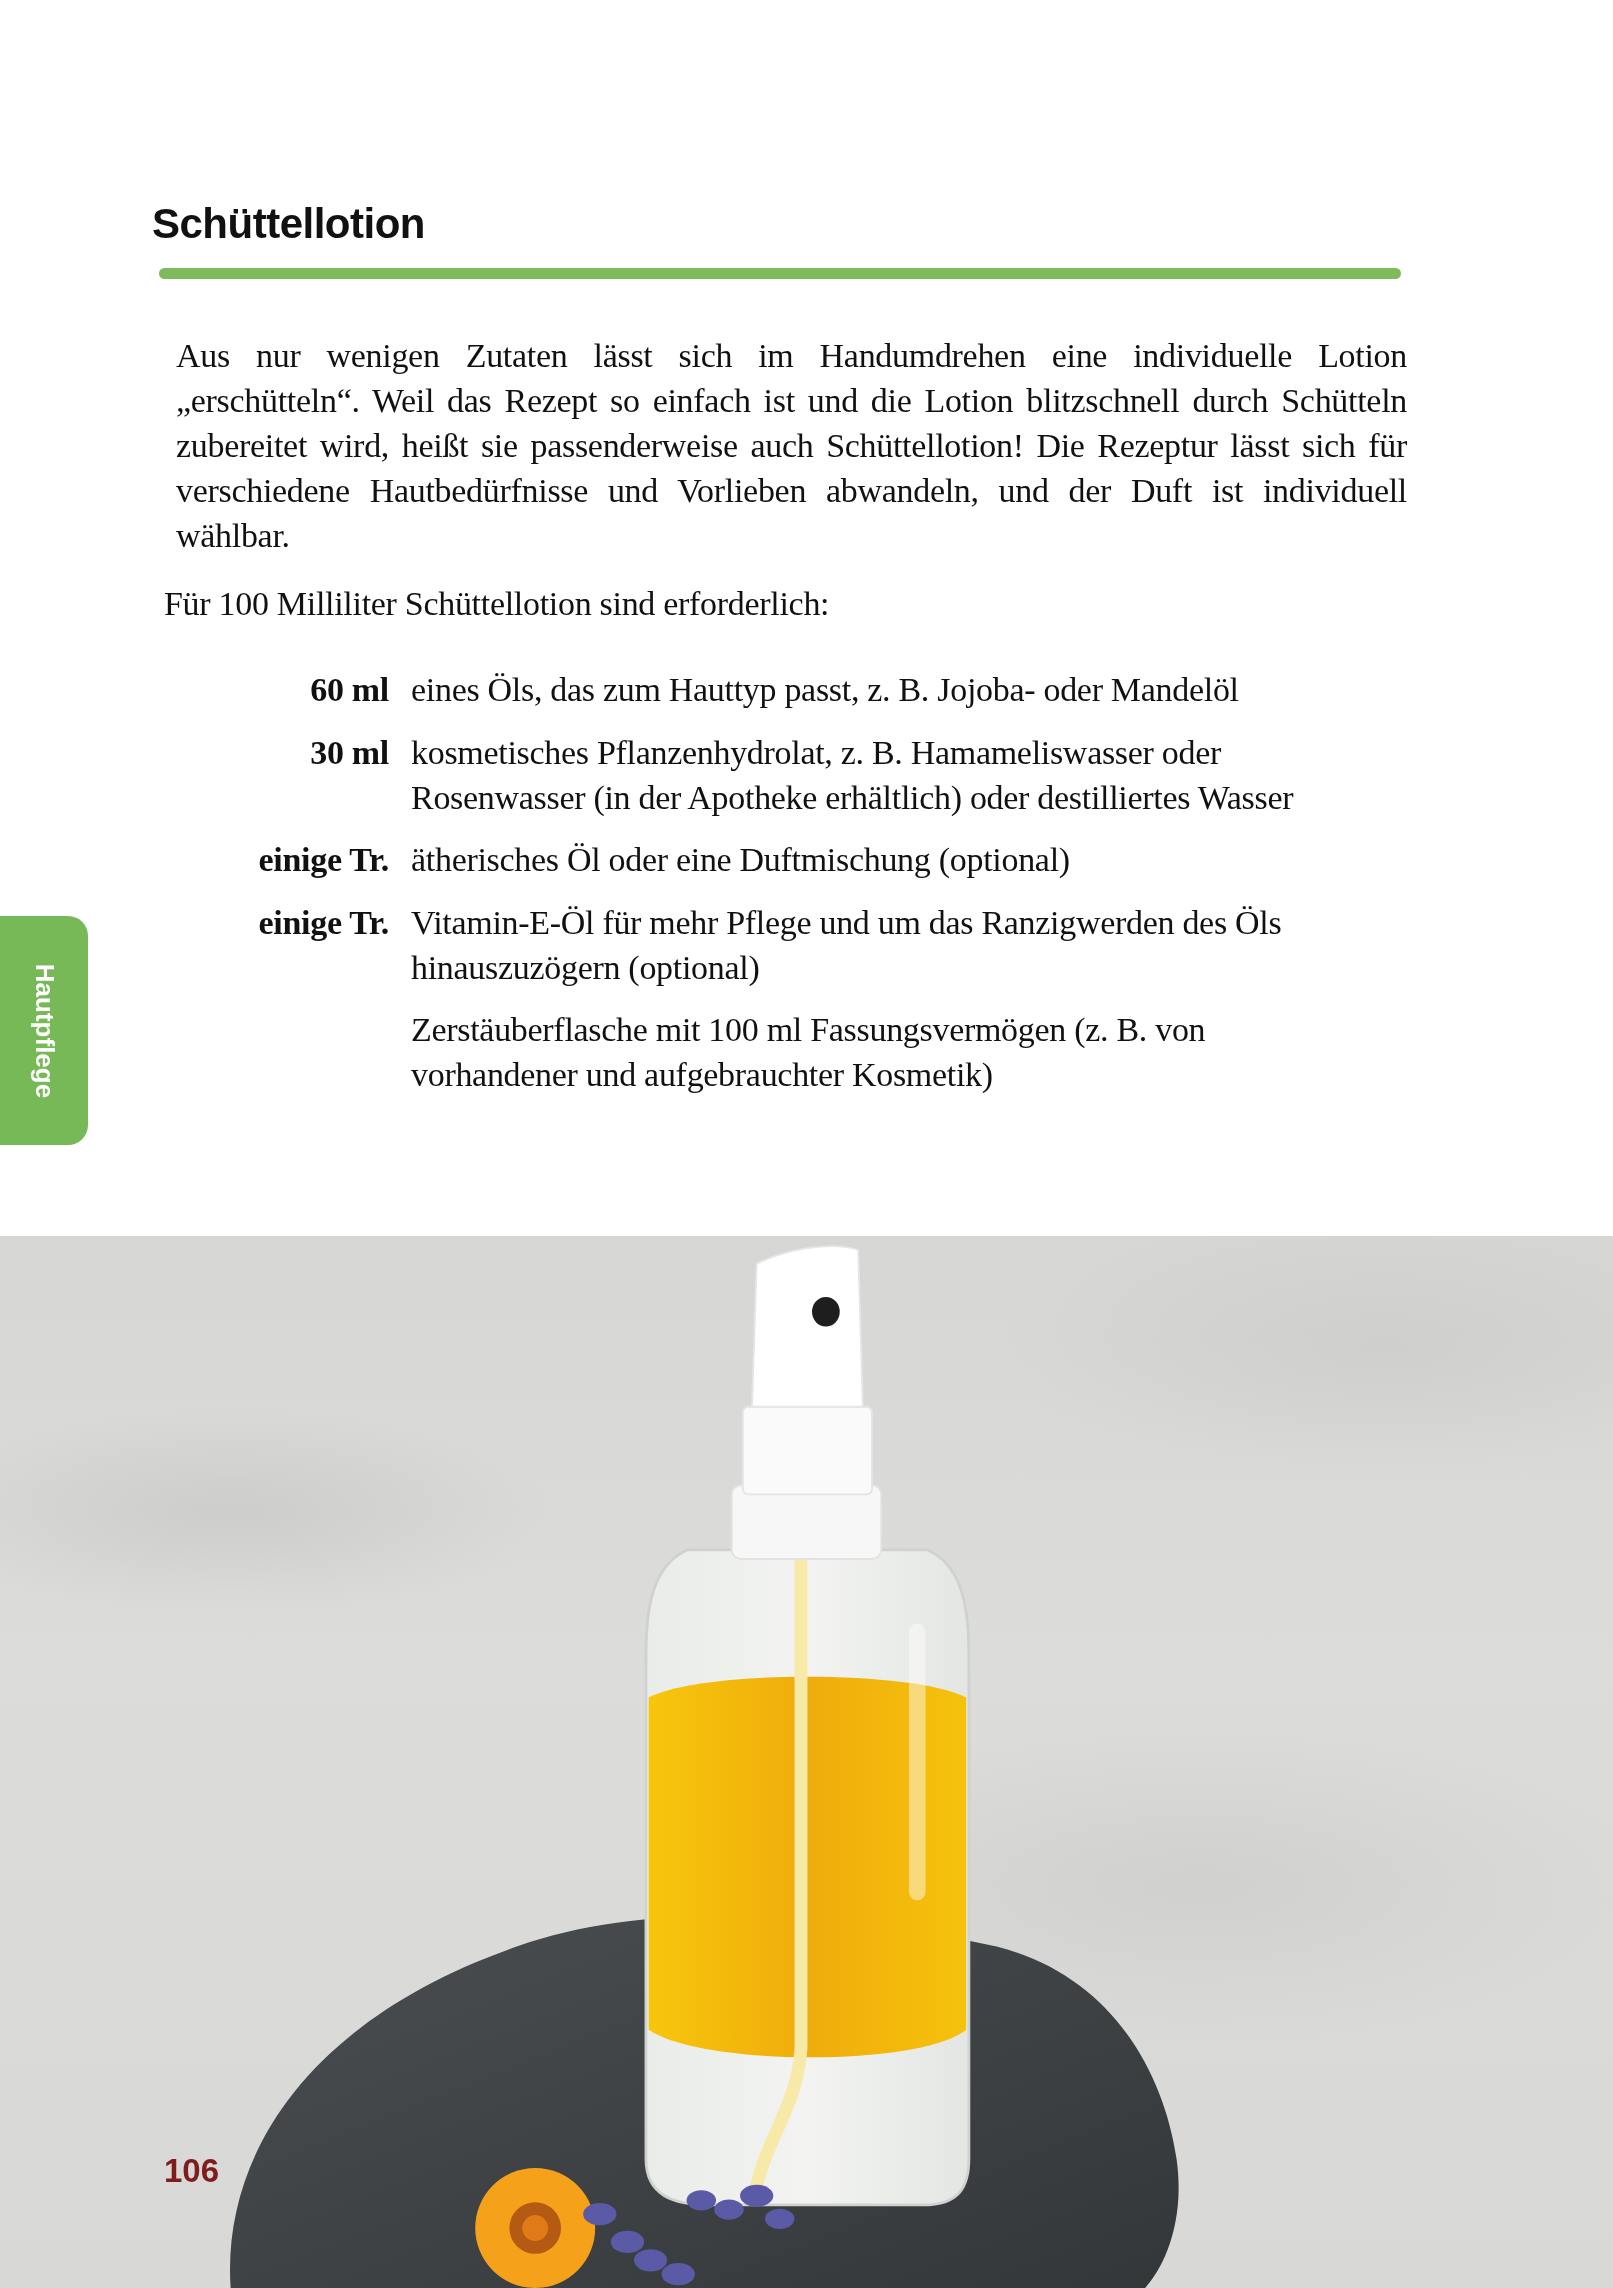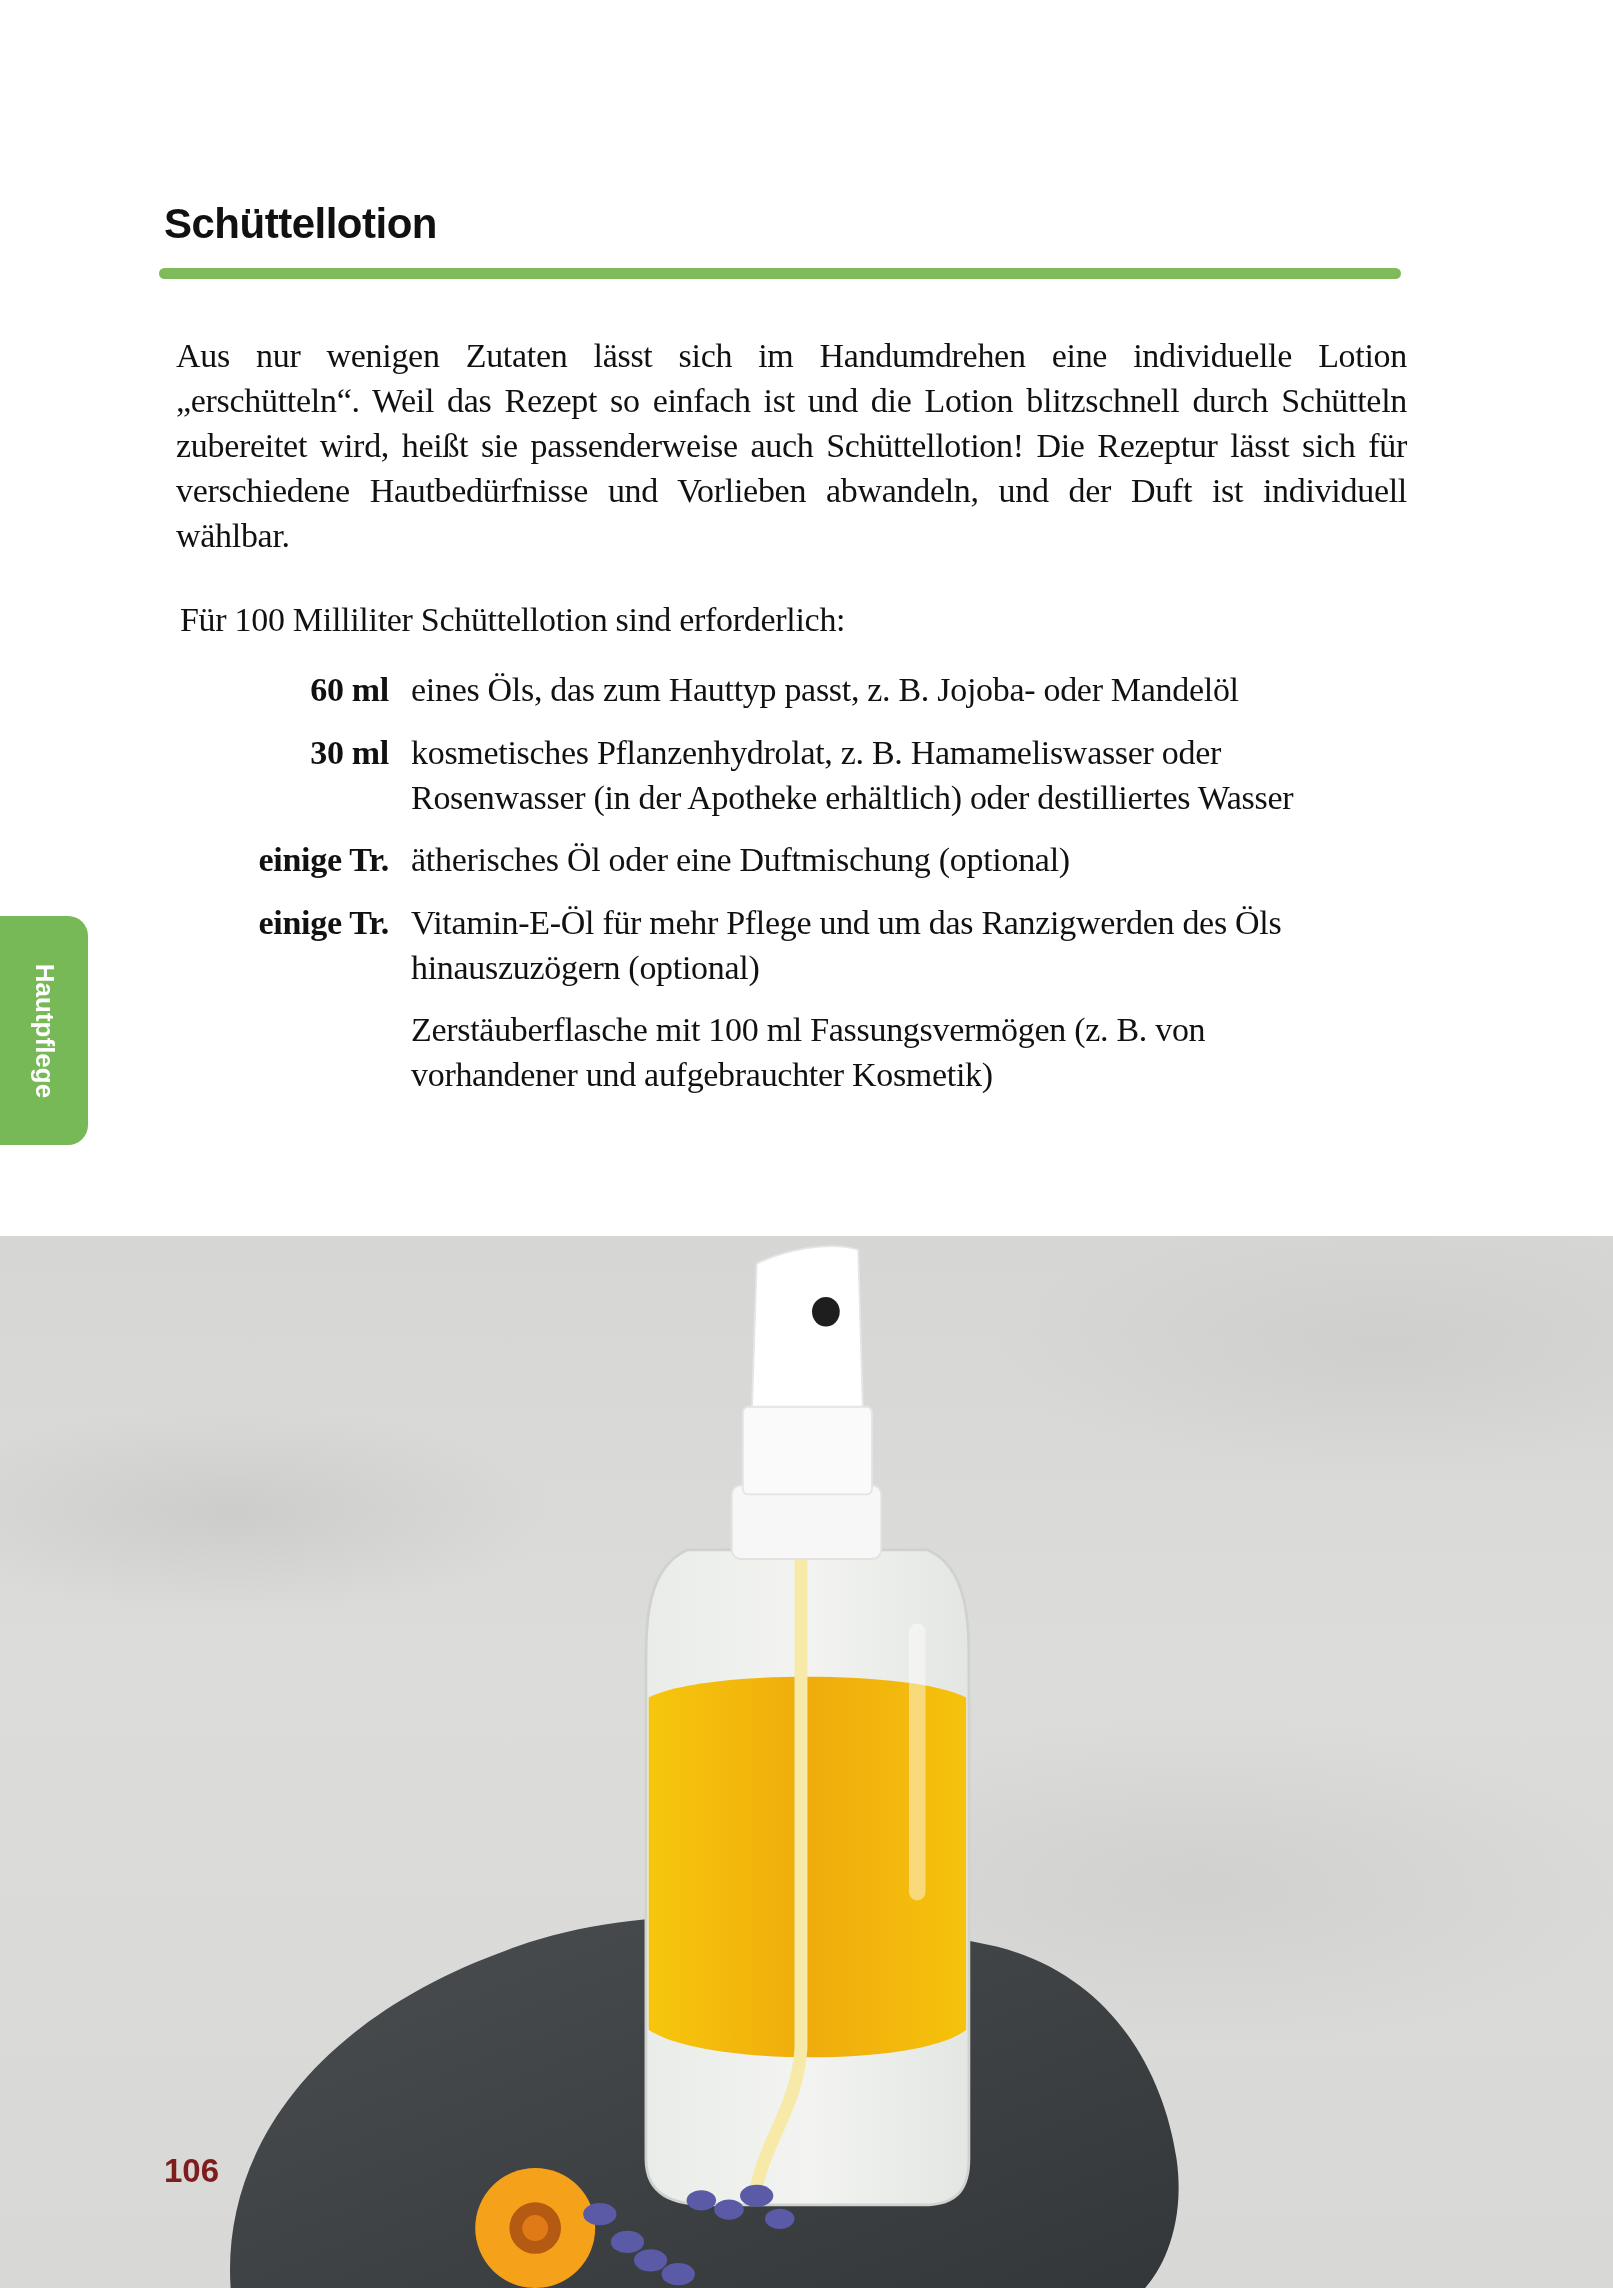--- a/index.html
+++ b/index.html
@@ -2,37 +2,37 @@
 <html style="font-size:14.8px"><head>
 <meta charset="utf-8">
 <style>
   html, body { margin: 0; padding: 0; }
   body {
     width: 1613px; height: 2289px; position: relative; overflow: hidden;
     background: #ffffff; color: #111111;
     font-family: "Liberation Serif", "DejaVu Serif", serif;
   }
   .title {
-    position: absolute; left: 164px; top: 196px;
+    position: absolute; left: 152px; top: 196px;
     font-family: "Liberation Sans", "DejaVu Sans", sans-serif;
     font-weight: bold; font-size: 42px; letter-spacing: -0.5px; color: #111;
     margin: 0; line-height: 55px;
   }
   .rule {
     position: absolute; left: 159px; top: 268px; width: 1242px; height: 11px;
     background: #7fbb5a; border-radius: 5.5px;
   }
   .intro {
     position: absolute; left: 164px; top: 321px; width: 1231px;
     font-size: 34px; line-height: 45px; text-align: justify; margin: 12px;
     letter-spacing: -0.3px;
   }
   .lead {
     position: absolute; left: 164px; top: 581px; width: 1231px;
-    font-size: 34px; line-height: 45px; margin: 16px; letter-spacing: -0.3px;
+    font-size: 34px; line-height: 45px; margin: 0; letter-spacing: -0.3px;
   }
   .ingredients {
     position: absolute; left: 164px; top: 659px; width: 1237px;
     margin: 8px; padding: 0; list-style: none;
   }
   .ing {
     display: flex; font-size: 34px; line-height: 45px; letter-spacing: -0.3px;
     margin-bottom: 17.5px;
   }
   .ing .qty {

